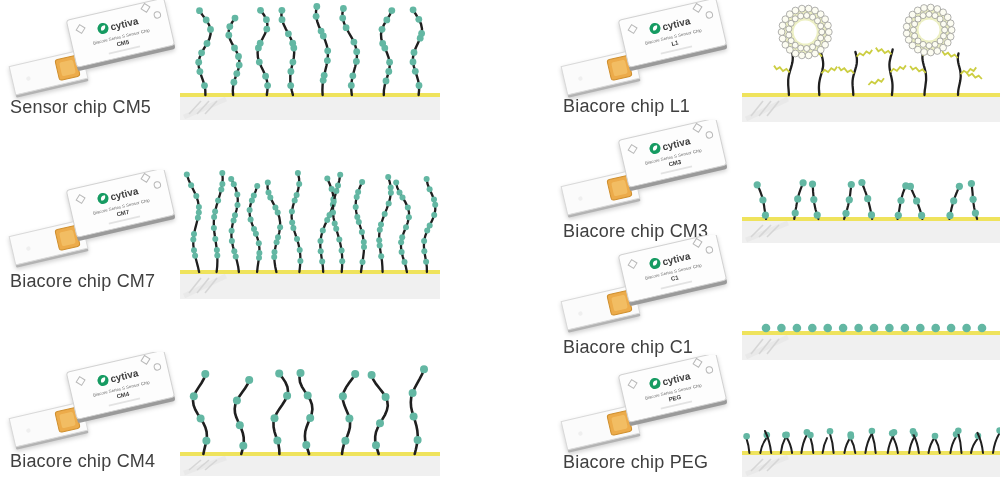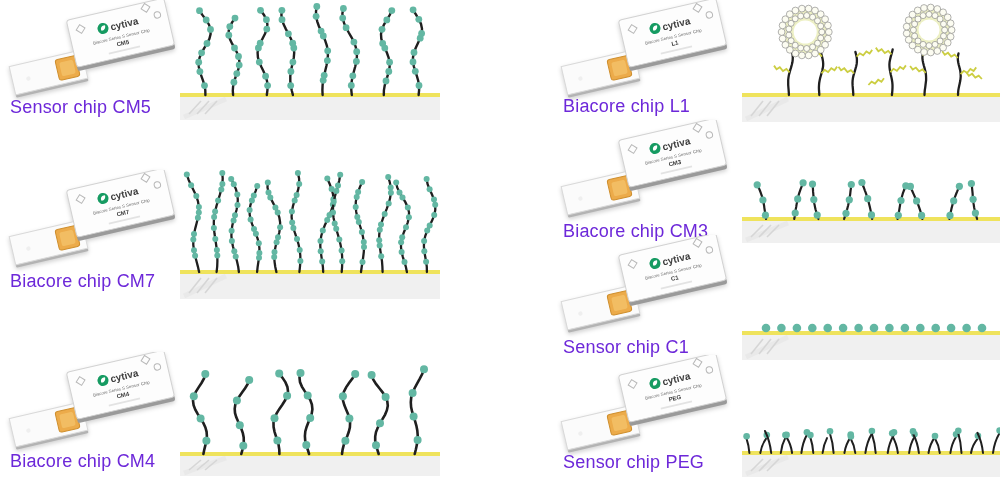--- a/index.html
+++ b/index.html
@@ -1,21 +1,21 @@
 <!DOCTYPE html>
 <html><head>
 <meta charset="utf-8">
 <style>
   *{margin:0;padding:0;box-sizing:border-box}
   html,body{background:#ffffff}
   body{font-family:"Liberation Sans",sans-serif}
   #stage{position:relative;width:1000px;height:477px;background:#ffffff;overflow:hidden}
   .chip-art,.surface-art,.chip-label{position:absolute}
   .chip-art svg{filter:drop-shadow(0 2px 2px rgba(0,0,0,0.18))}
-  .chip-label{font-size:18px;color:#6d28d9;letter-spacing:.2px;white-space:nowrap}
+  .chip-label{font-size:18px;color:#404040;letter-spacing:.2px;white-space:nowrap}
 </style>
 </head>
 <body>
 
 <div id="stage">
 
   <section>
     <div class="chip-art" id="chip-cm5" style="left:4px;top:0"><svg width="172" height="100" viewBox="0 0 172 100">
           <g transform="rotate(-13 86 52)">
             <rect x="4" y="76" width="74" height="4" rx="1" fill="#b3b3b3"></rect>
@@ -564,21 +564,21 @@
             <path d="M150 17 l4.5 4.5 -4.5 4.5 -4.5 -4.5 Z" fill="none" stroke="#b8b8b8" stroke-width="1"></path>
             <circle cx="160" cy="31" r="3.2" fill="none" stroke="#b8b8b8" stroke-width="1"></circle>
             <circle cx="104" cy="32" r="5.5" fill="#169b62"></circle>
             <path d="M102 34 C101 31 103.4 28.8 106.6 29.4 C106.8 32 105 34.4 102 34 Z" fill="#ffffff"></path>
             <text x="111.5" y="35.8" font-size="10" font-weight="700" fill="#3d3d3d" font-family="&quot;Liberation Sans&quot;,sans-serif">cytiva</text>
             <text x="120" y="45.6" font-size="4.4" fill="#6e6e6e" text-anchor="middle" font-family="&quot;Liberation Sans&quot;,sans-serif">Biacore Series S Sensor Chip</text>
             <text x="120" y="52.8" font-size="6" font-weight="700" fill="#3a3a3a" text-anchor="middle" font-family="&quot;Liberation Sans&quot;,sans-serif">C1</text>
             <rect x="104" y="56.8" width="32" height="1.8" fill="#e3e3e3"></rect>
           </g>
         </svg></div>
-    <div class="chip-label" style="left:563px;top:337px">Sensor chip C1</div>
+    <div class="chip-label" style="left:563px;top:337px">Biacore chip C1</div>
     <div class="surface-art" id="surf-c1" style="left:742px;top:295px"><svg width="258" height="80" viewBox="0 0 258 80">
           <rect x="0" y="38" width="258" height="27" fill="#f0f0f0"></rect>
           <line x1="4" y1="62" x2="46" y2="42" stroke="#e9e9e9" stroke-width="5"></line>
           <line x1="9" y1="59" x2="21" y2="44" stroke="#d6d6d6" stroke-width="1.6"></line>
           <line x1="17" y1="59" x2="29" y2="44" stroke="#d6d6d6" stroke-width="1.6"></line>
           <line x1="25" y1="59" x2="37" y2="44" stroke="#d6d6d6" stroke-width="1.6"></line>
           <line x1="0" y1="38" x2="258" y2="38" stroke="#efe35c" stroke-width="4"></line>
           <circle cx="24.0" cy="33" r="4.3" fill="#63b7a3"></circle>
           <circle cx="39.4" cy="33" r="4.3" fill="#63b7a3"></circle>
           <circle cx="54.9" cy="33" r="4.3" fill="#63b7a3"></circle>
@@ -611,21 +611,21 @@
             <path d="M150 17 l4.5 4.5 -4.5 4.5 -4.5 -4.5 Z" fill="none" stroke="#b8b8b8" stroke-width="1"></path>
             <circle cx="160" cy="31" r="3.2" fill="none" stroke="#b8b8b8" stroke-width="1"></circle>
             <circle cx="104" cy="32" r="5.5" fill="#169b62"></circle>
             <path d="M102 34 C101 31 103.4 28.8 106.6 29.4 C106.8 32 105 34.4 102 34 Z" fill="#ffffff"></path>
             <text x="111.5" y="35.8" font-size="10" font-weight="700" fill="#3d3d3d" font-family="&quot;Liberation Sans&quot;,sans-serif">cytiva</text>
             <text x="120" y="45.6" font-size="4.4" fill="#6e6e6e" text-anchor="middle" font-family="&quot;Liberation Sans&quot;,sans-serif">Biacore Series S Sensor Chip</text>
             <text x="120" y="52.8" font-size="6" font-weight="700" fill="#3a3a3a" text-anchor="middle" font-family="&quot;Liberation Sans&quot;,sans-serif">PEG</text>
             <rect x="104" y="56.8" width="32" height="1.8" fill="#e3e3e3"></rect>
           </g>
         </svg></div>
-    <div class="chip-label" style="left:563px;top:452px">Sensor chip PEG</div>
+    <div class="chip-label" style="left:563px;top:452px">Biacore chip PEG</div>
     <div class="surface-art" id="surf-peg" style="left:742px;top:400px"><svg width="258" height="77" viewBox="0 0 258 77">
           <rect x="0" y="53" width="258" height="24" fill="#f0f0f0"></rect>
           <line x1="4" y1="74" x2="46" y2="57" stroke="#e9e9e9" stroke-width="5"></line>
           <line x1="9" y1="71" x2="21" y2="59" stroke="#d6d6d6" stroke-width="1.6"></line>
           <line x1="17" y1="71" x2="29" y2="59" stroke="#d6d6d6" stroke-width="1.6"></line>
           <line x1="25" y1="71" x2="37" y2="59" stroke="#d6d6d6" stroke-width="1.6"></line>
           <line x1="0" y1="53" x2="258" y2="53" stroke="#efe35c" stroke-width="4"></line>
           <path d="M7.4 53 Q6.8 45.2 4.6 38.8" fill="none" stroke="#1f1f1f" stroke-width="2" stroke-linecap="round"></path>
           <circle cx="4.6" cy="36.3" r="3.3" fill="#63b7a3"></circle>
           <path d="M18.3 53 Q19.6 44.5 24.8 37.5" fill="none" stroke="#1f1f1f" stroke-width="2" stroke-linecap="round"></path>

